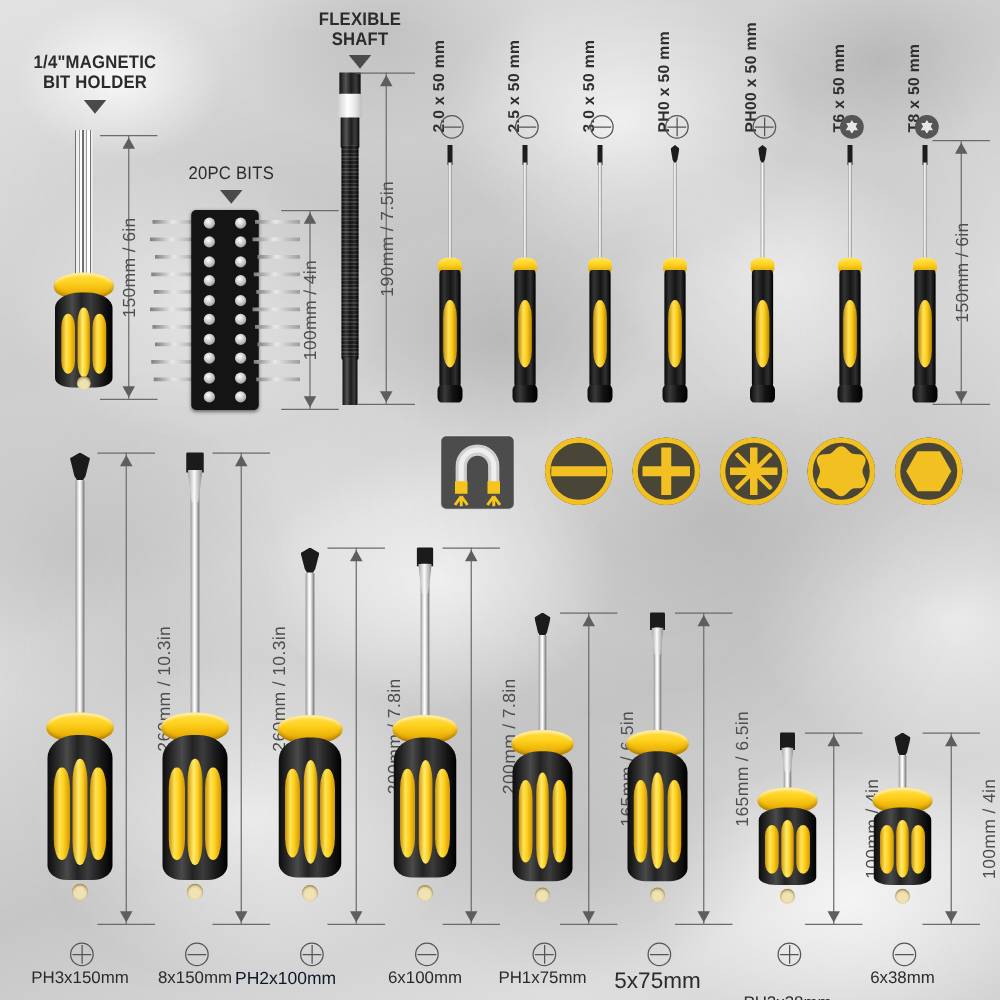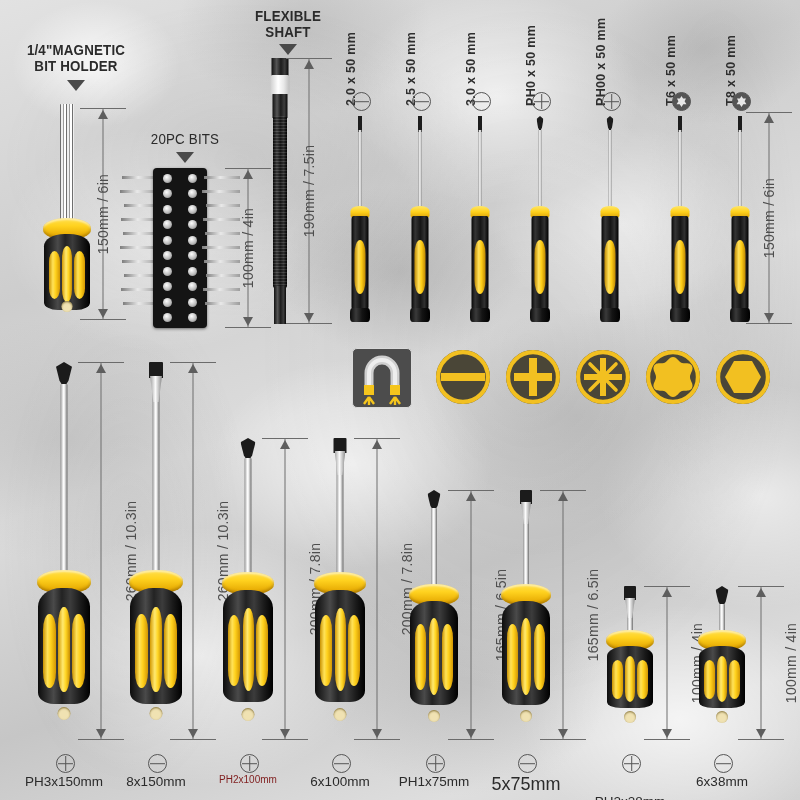--- a/index.html
+++ b/index.html
@@ -508,21 +508,21 @@
       <div class="tick bot"></div>
     <div class="vline"></div>
       <div class="ar up"></div>
       <div class="ar dn"></div>
     <div class="dlabel">200mm / 7.8in</div>
   </div>
   <div class="tipmark" style="left:240px;top:754px;">
       <div class="bar"></div>
       <div class="barv"></div>
     </div>
-  <div style="position:absolute;left:188px;top:774px;width:120px;text-align:center;font-size:10px;color:#7f1d1d;">PH2x100mm</div>
+  <div style="position:absolute;left:188px;top:774px;width:120px;font-size:14px;color:#0f172a;">PH2x100mm</div>
 
   <div class="driver" style="left:304px;top:438px;width:72px;height:302px;">
     <div class="tip flat" style="top:0;width:13px;height:15px;"></div>
     <div class="shaft" style="top:13px;width:7px;height:129px;"></div>
     <div style="position:absolute;left:50%;transform:translateX(-50%);top:13px;width:11px;height:24px;
          background:linear-gradient(90deg,#9f9f9f,#fbfbfb 45%,#c7c7c7 70%,#8a8a8a);
          clip-path:polygon(0% 0%,100% 0%,72% 100%,28% 100%);"></div>
     <div class="cap" style="top:134px;width:52px;height:23px;"></div>
     <div class="grip" style="top:152px;width:50px;height:112px;">
       <div class="gripY l"></div>

